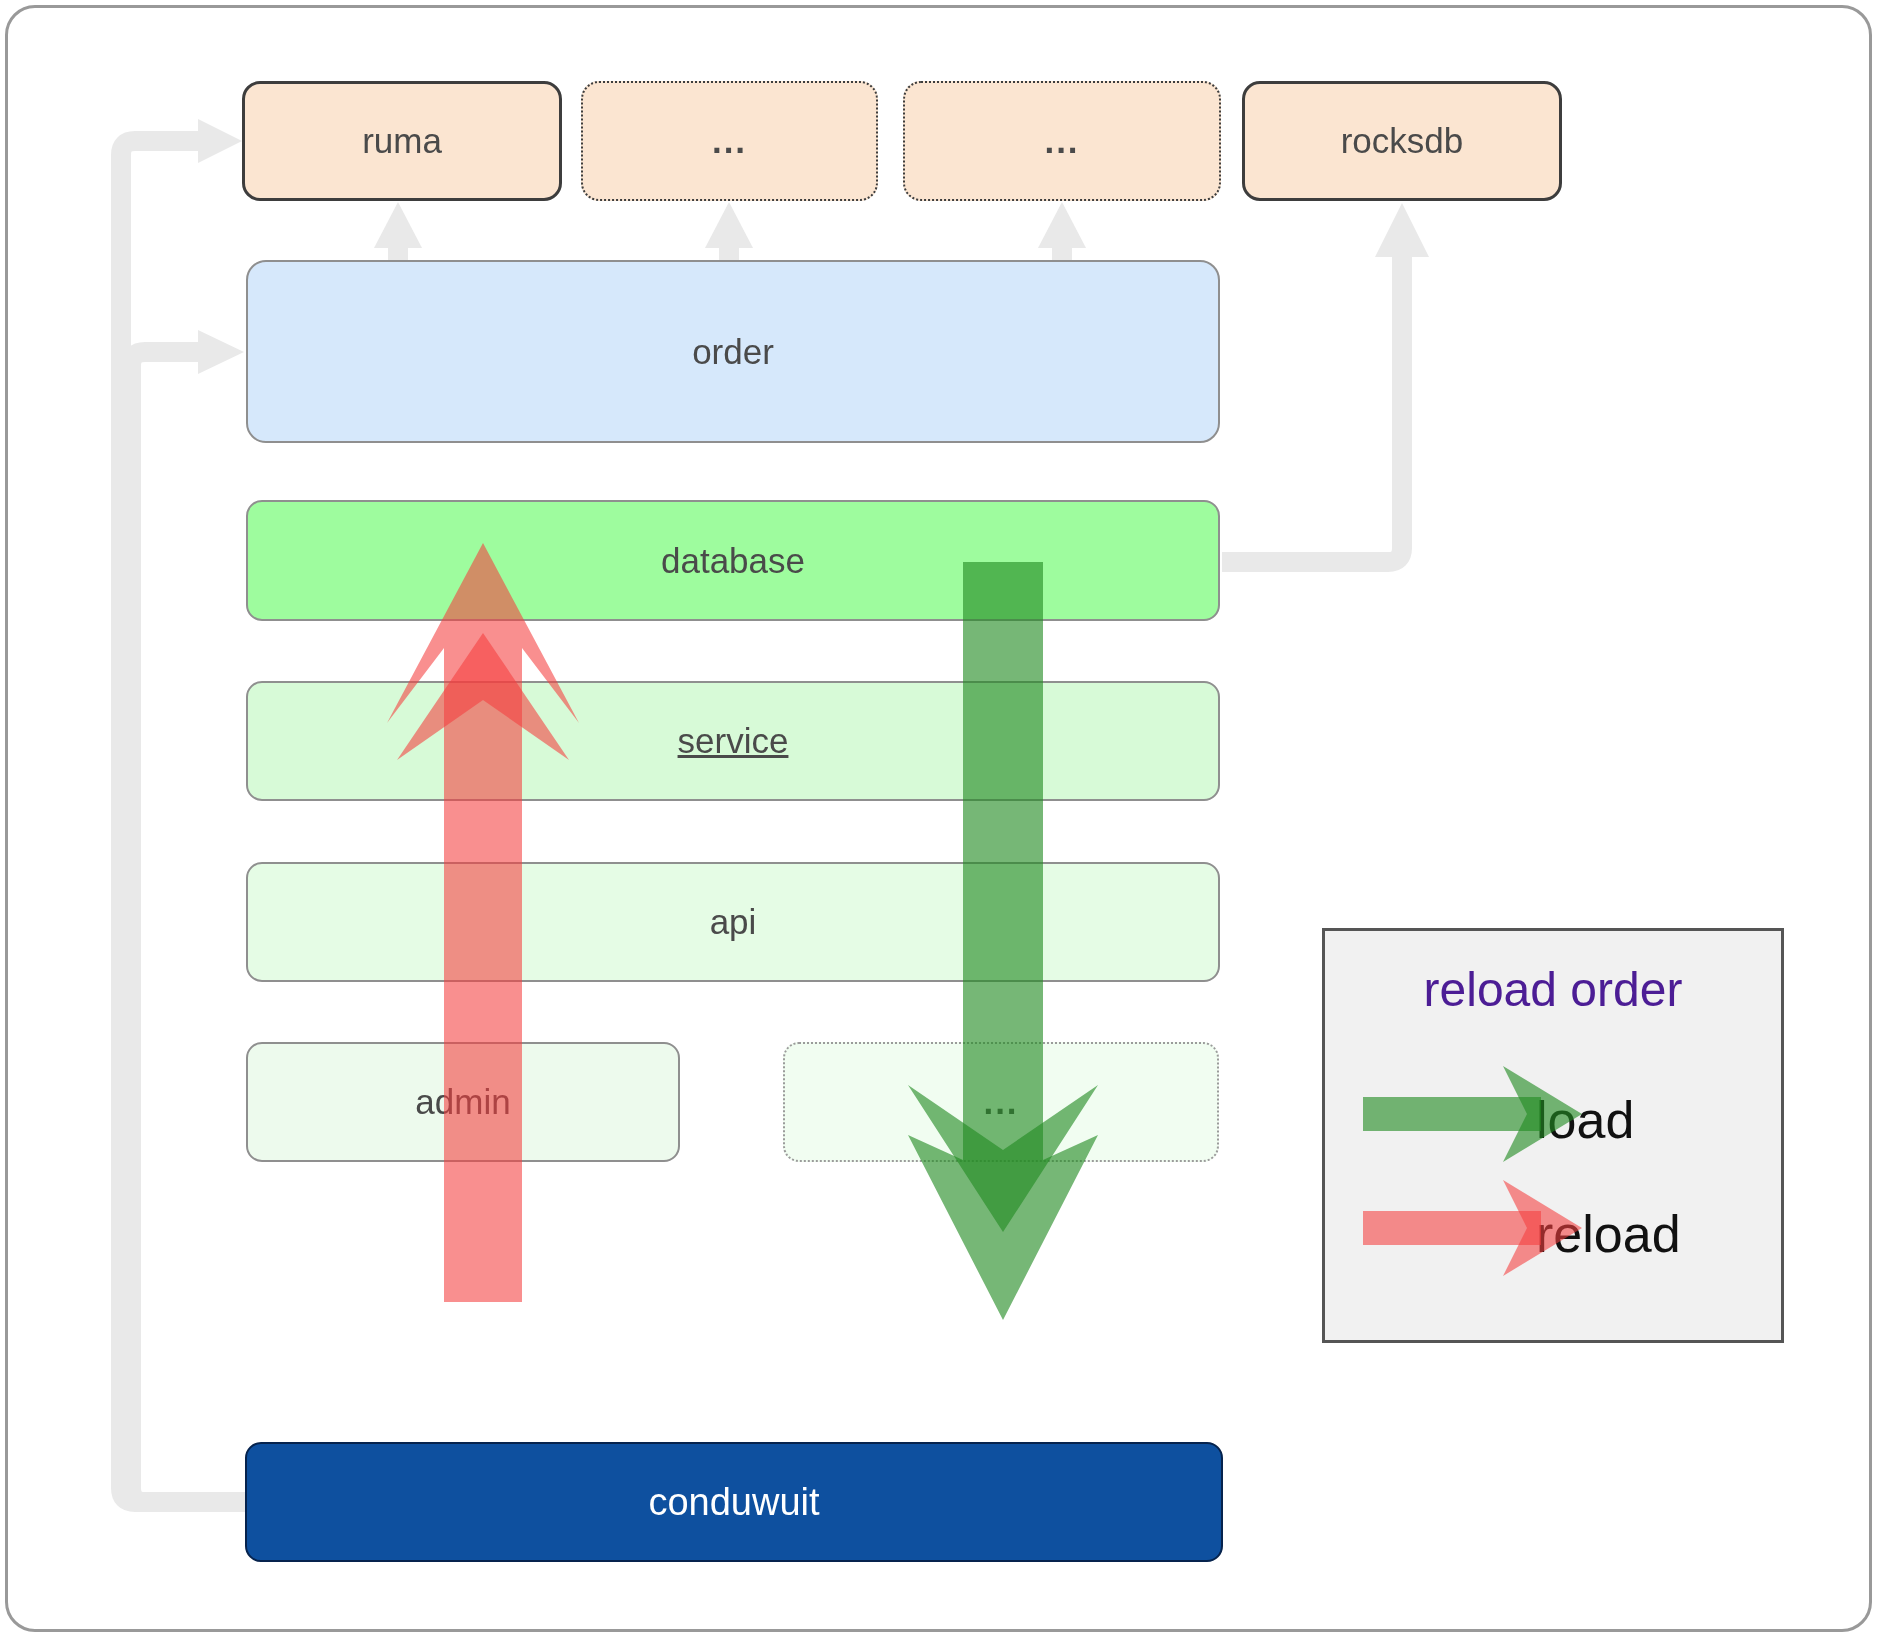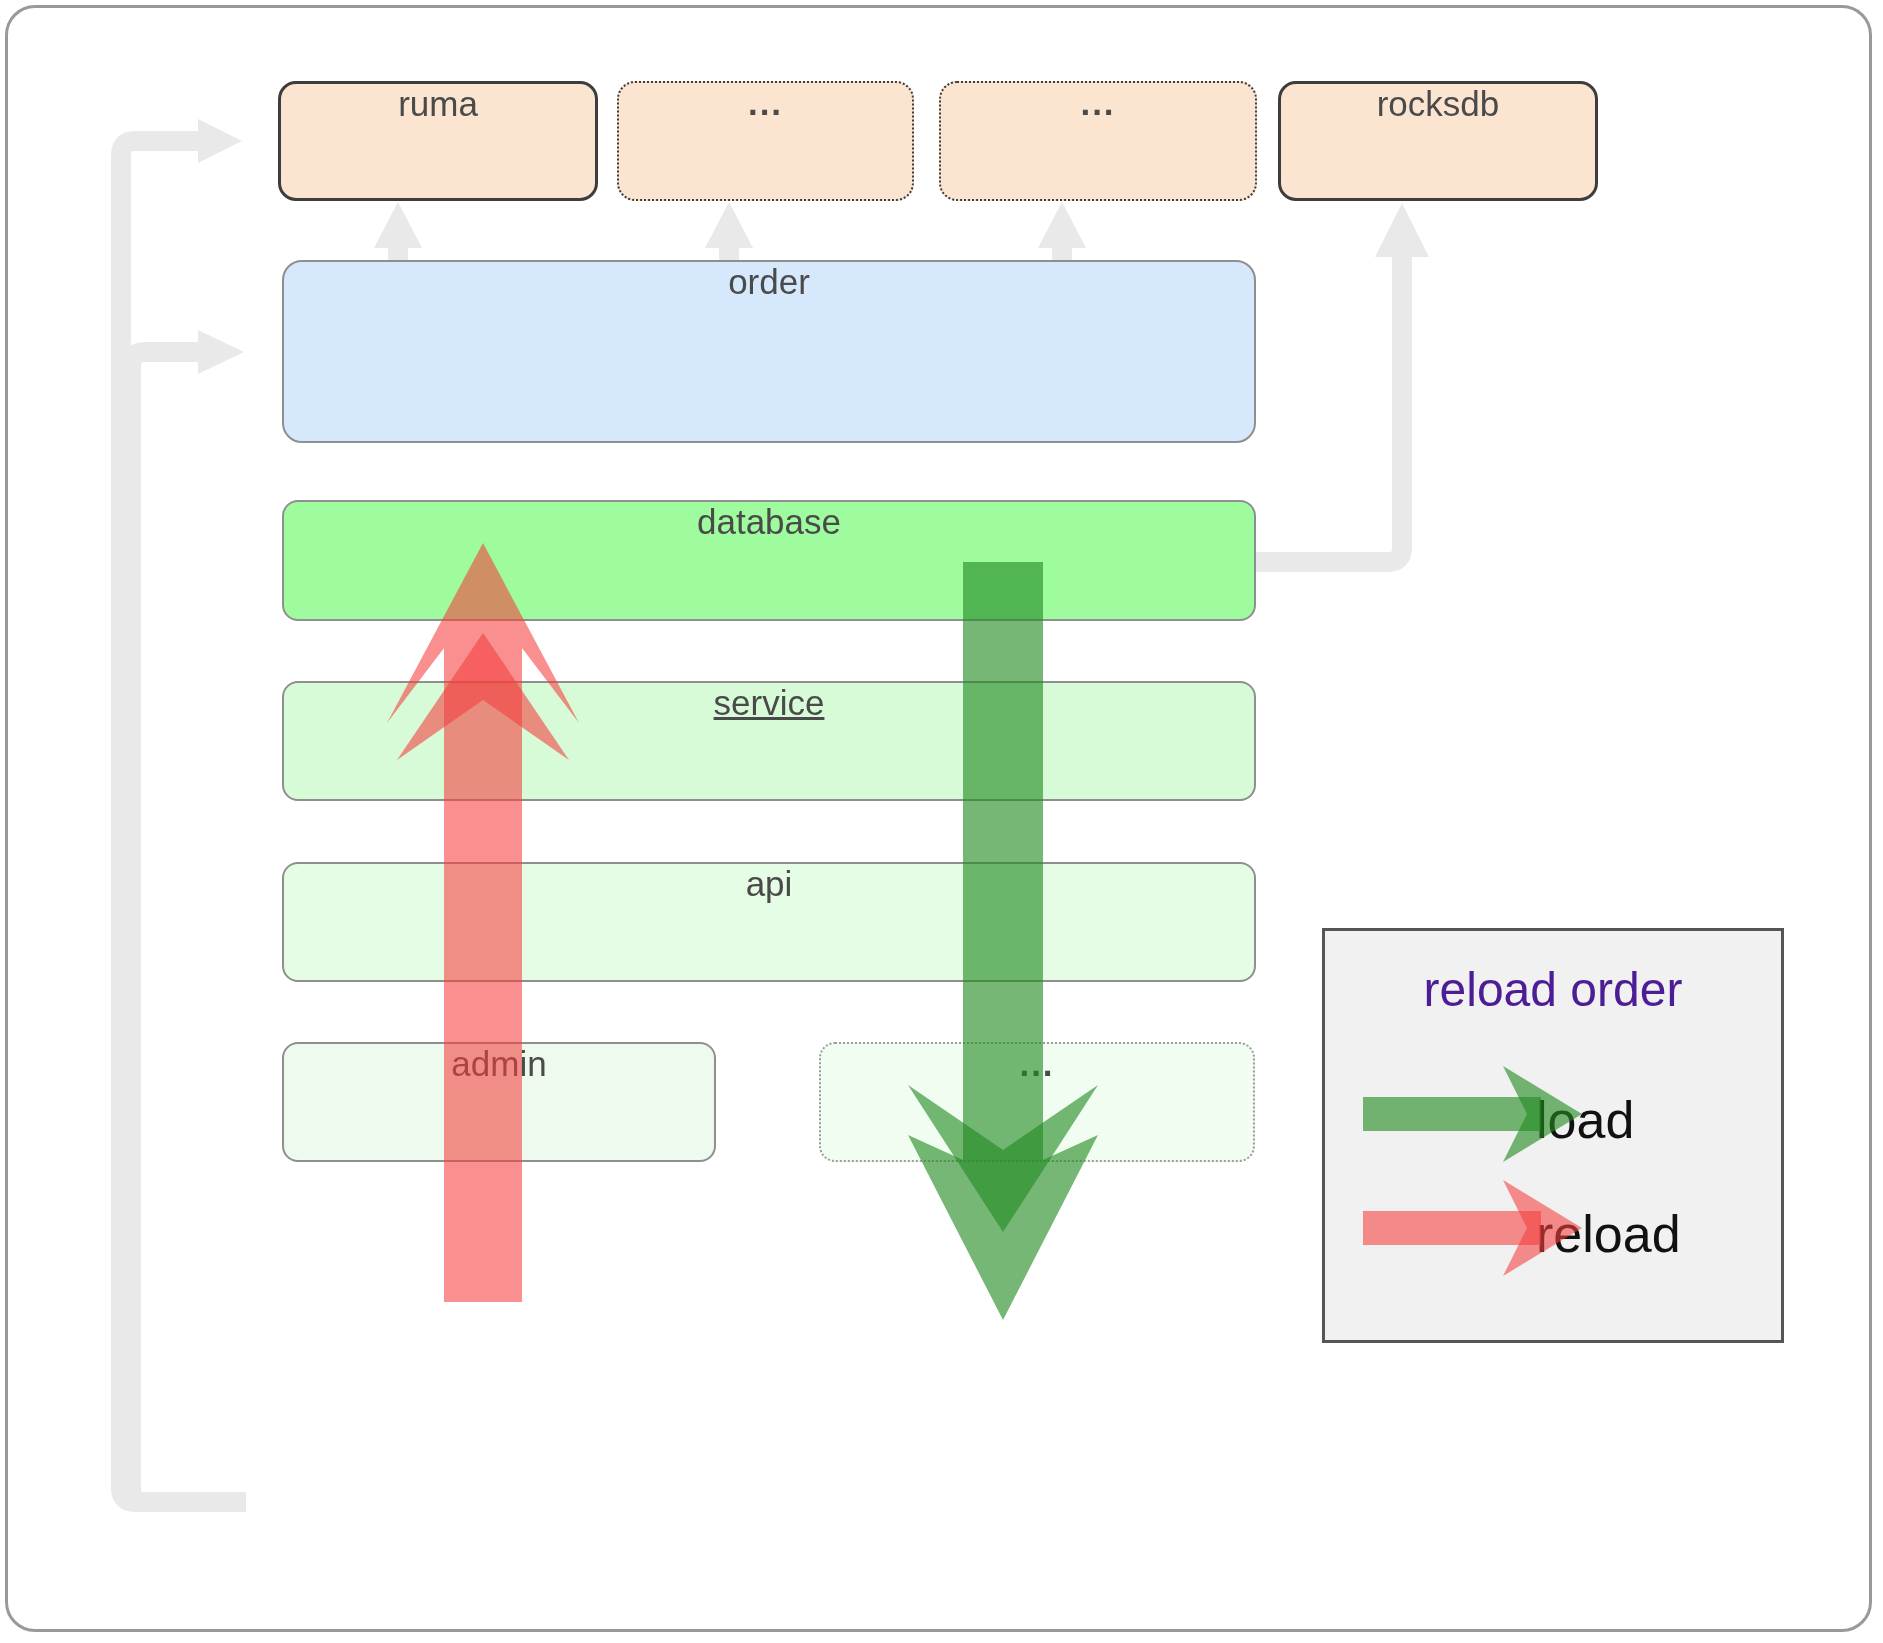--- a/index.html
+++ b/index.html
@@ -25,22 +25,22 @@
   }
   html,body{margin:0;padding:0;background:#fff;}
   body{font-family:"Liberation Sans","DejaVu Sans",sans-serif;}
   #canvas{position:relative;width:1883px;height:1643px;background:var(--page-bg);overflow:hidden;}
   .page-frame{position:absolute;left:5px;top:5px;width:1867px;height:1627px;
     border:3px solid var(--frame-border);border-radius:30px;box-sizing:border-box;}
   svg.layer{position:absolute;left:0;top:0;width:1883px;height:1643px;}
   #svg-under{z-index:1;}
   .node-layer{position:absolute;left:0;top:0;width:1883px;height:1643px;z-index:2;}
   #svg-over{z-index:3;pointer-events:none;}
-  .node{position:absolute;box-sizing:border-box;display:flex;align-items:flex-start;justify-content:center;
-    font-size:35px;color:var(--label-color);border-radius:16px;margin-left:36px;}
+  .node{position:absolute;box-sizing:border-box;display:flex;align-items:center;justify-content:center;
+    font-size:35px;color:var(--label-color);border-radius:16px;}
   .node .lbl{white-space:nowrap;}
   .solid-dark{border:3px solid var(--dark-border);border-radius:18px;}
   .dotted-dark{border:2px dotted var(--dark-border);border-radius:18px;}
   .solid-gray{border:2px solid var(--gray-border);}
   .dotted-gray{border:2px dotted #9b9b9b;}
   .dots{font-weight:700;letter-spacing:2px;}
   .n-ruma,.n-dots1,.n-dots2,.n-rocksdb{left:0;top:81px;height:120px;background:var(--peach);}
   .n-ruma{left:242px;width:320px;}
   .n-dots1{left:581px;width:297px;}
   .n-dots2{left:903px;width:318px;}
@@ -124,20 +124,23 @@
     </div>
     <div class="node n-api solid-gray">
       <span class="lbl">api</span>
     </div>
     <div class="node n-admin solid-gray">
       <span class="lbl">admin</span>
     </div>
     <div class="node n-admin-dots dotted-gray">
       <span class="lbl dots">...</span>
     </div>
+    <div class="node n-conduwuit">
+      <span class="lbl">conduwuit</span>
+    </div>
 
     <div class="legend"></div>
     <div class="legend-title">reload order</div>
     <div class="legend-item-label legend-item-load">load</div>
     <div class="legend-item-label legend-item-unload">reload</div>
   </div>
 
   <svg id="svg-over" class="layer" viewBox="0 0 1883 1643">
     <g>
       <polygon class="arrow-load" points="1003,1320 1098,1135 1043,1160 1043,562 963,562 963,1160 908,1135"></polygon>

